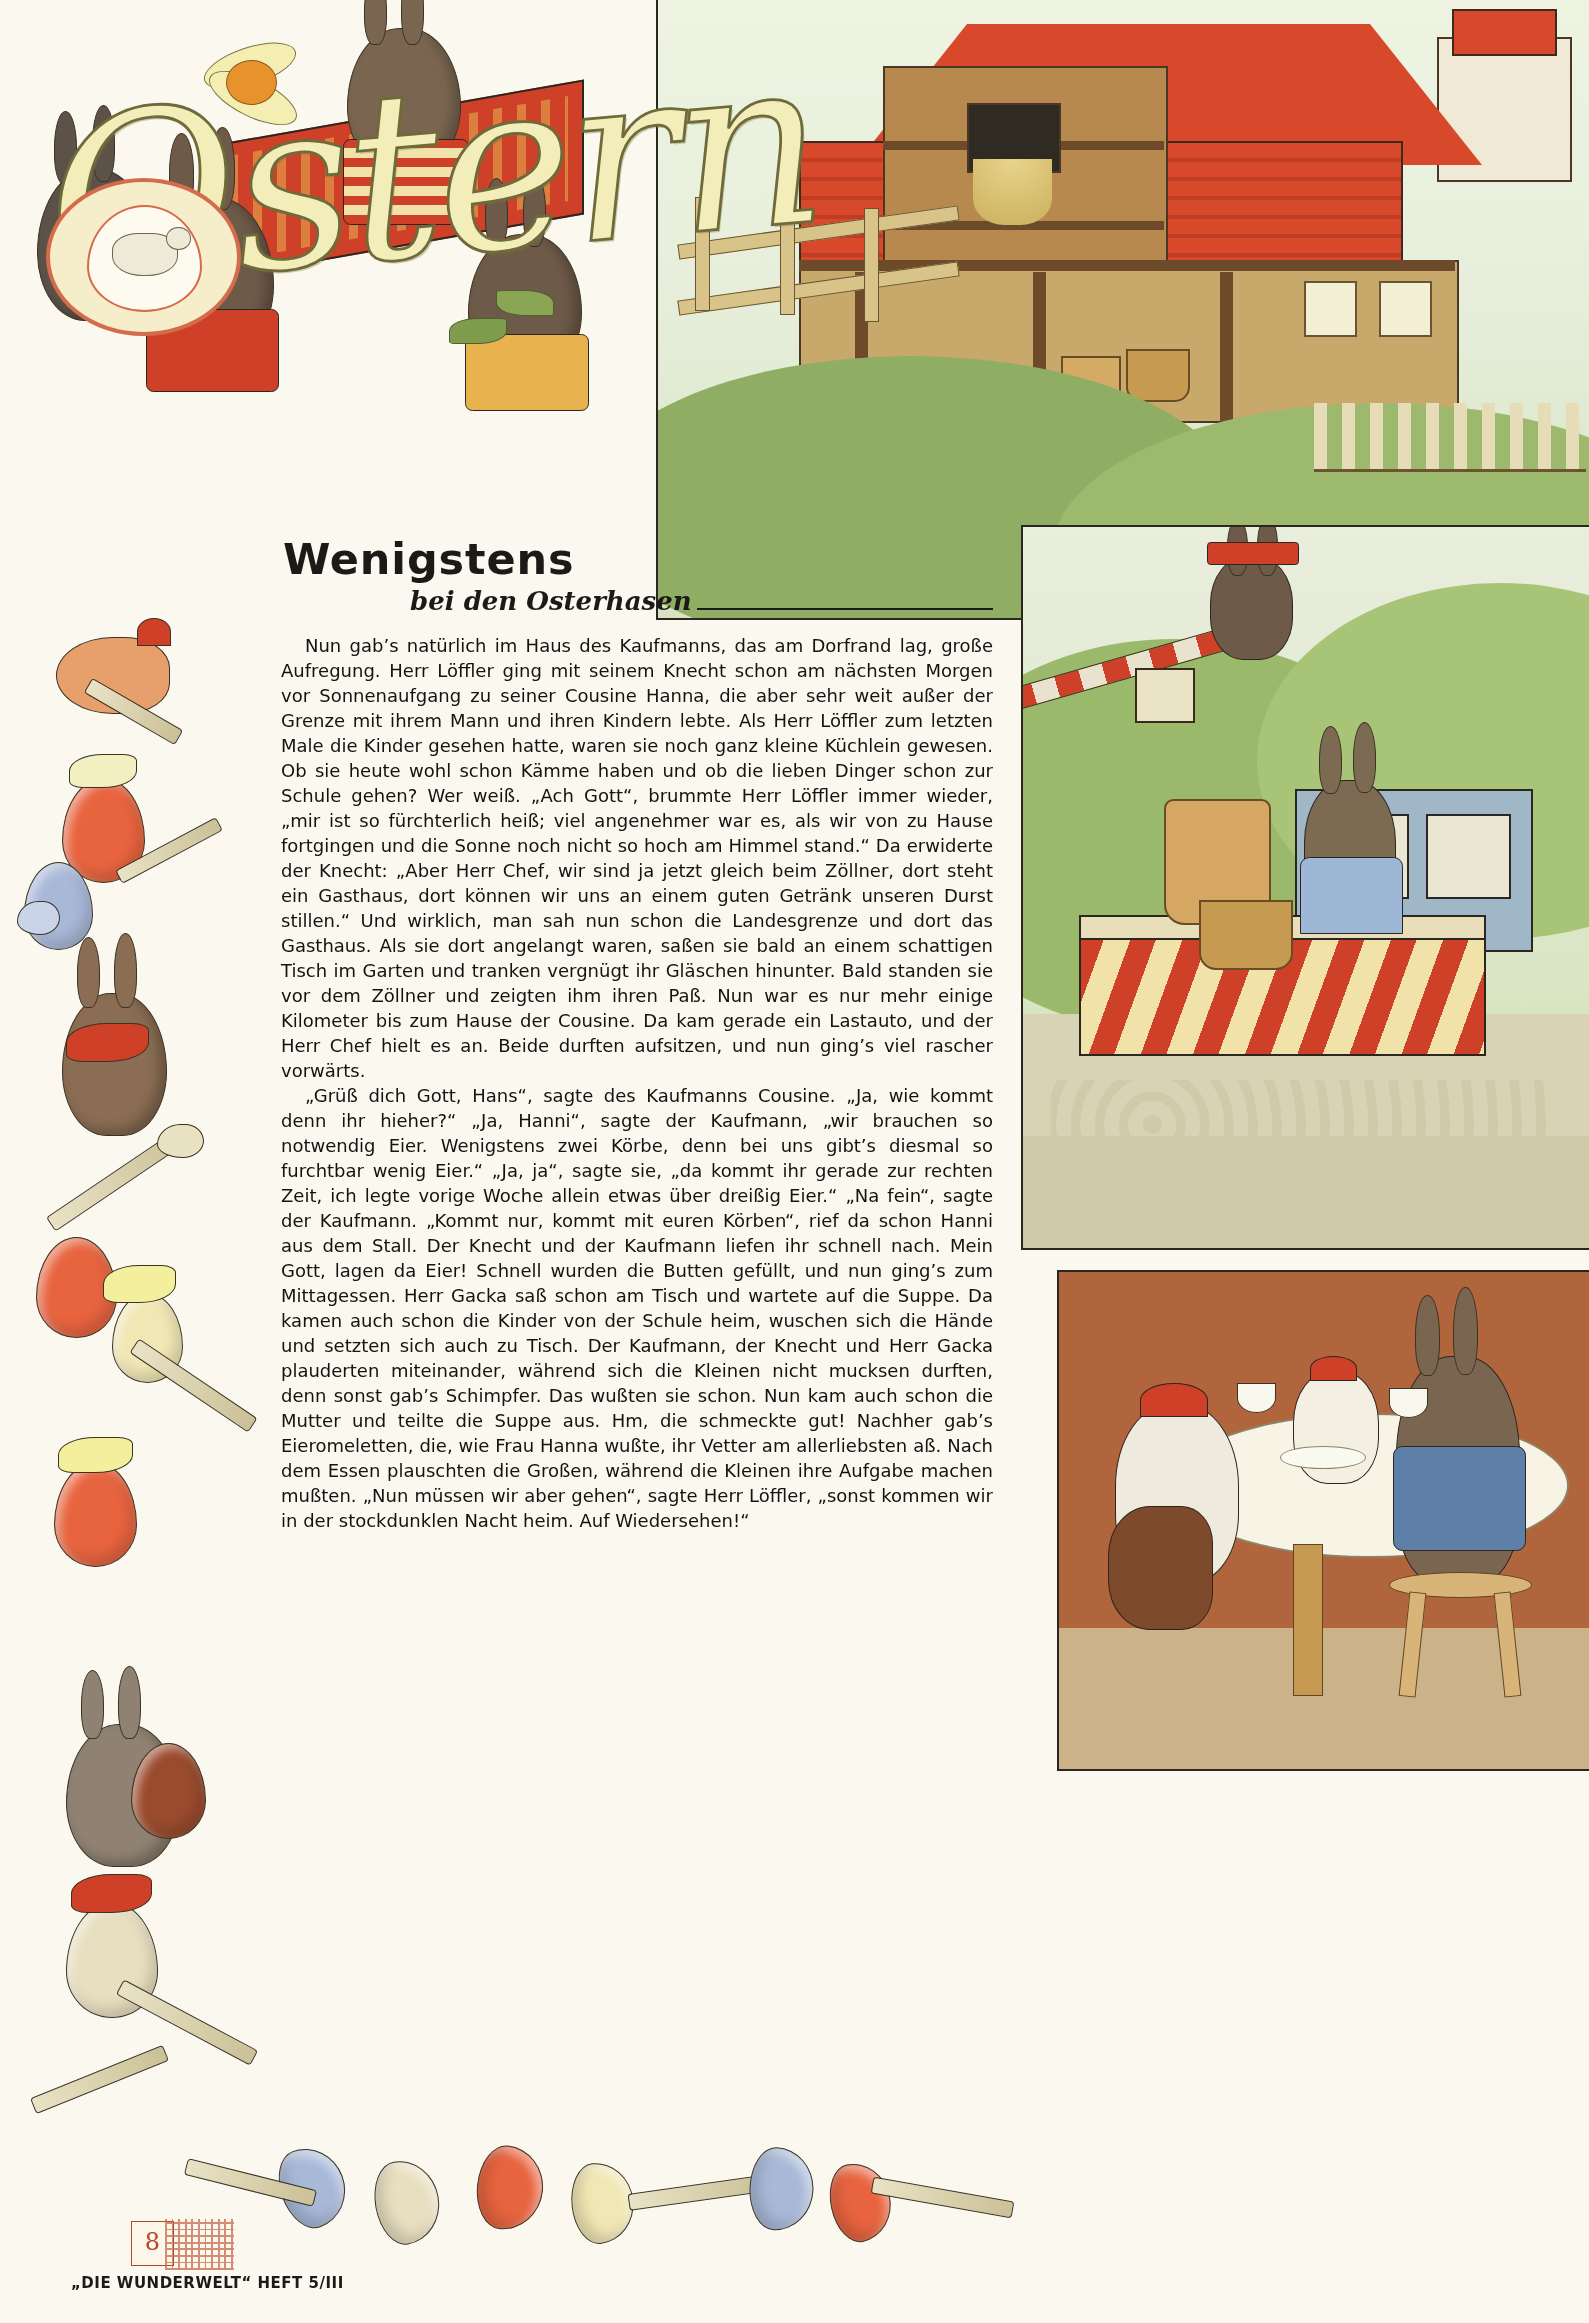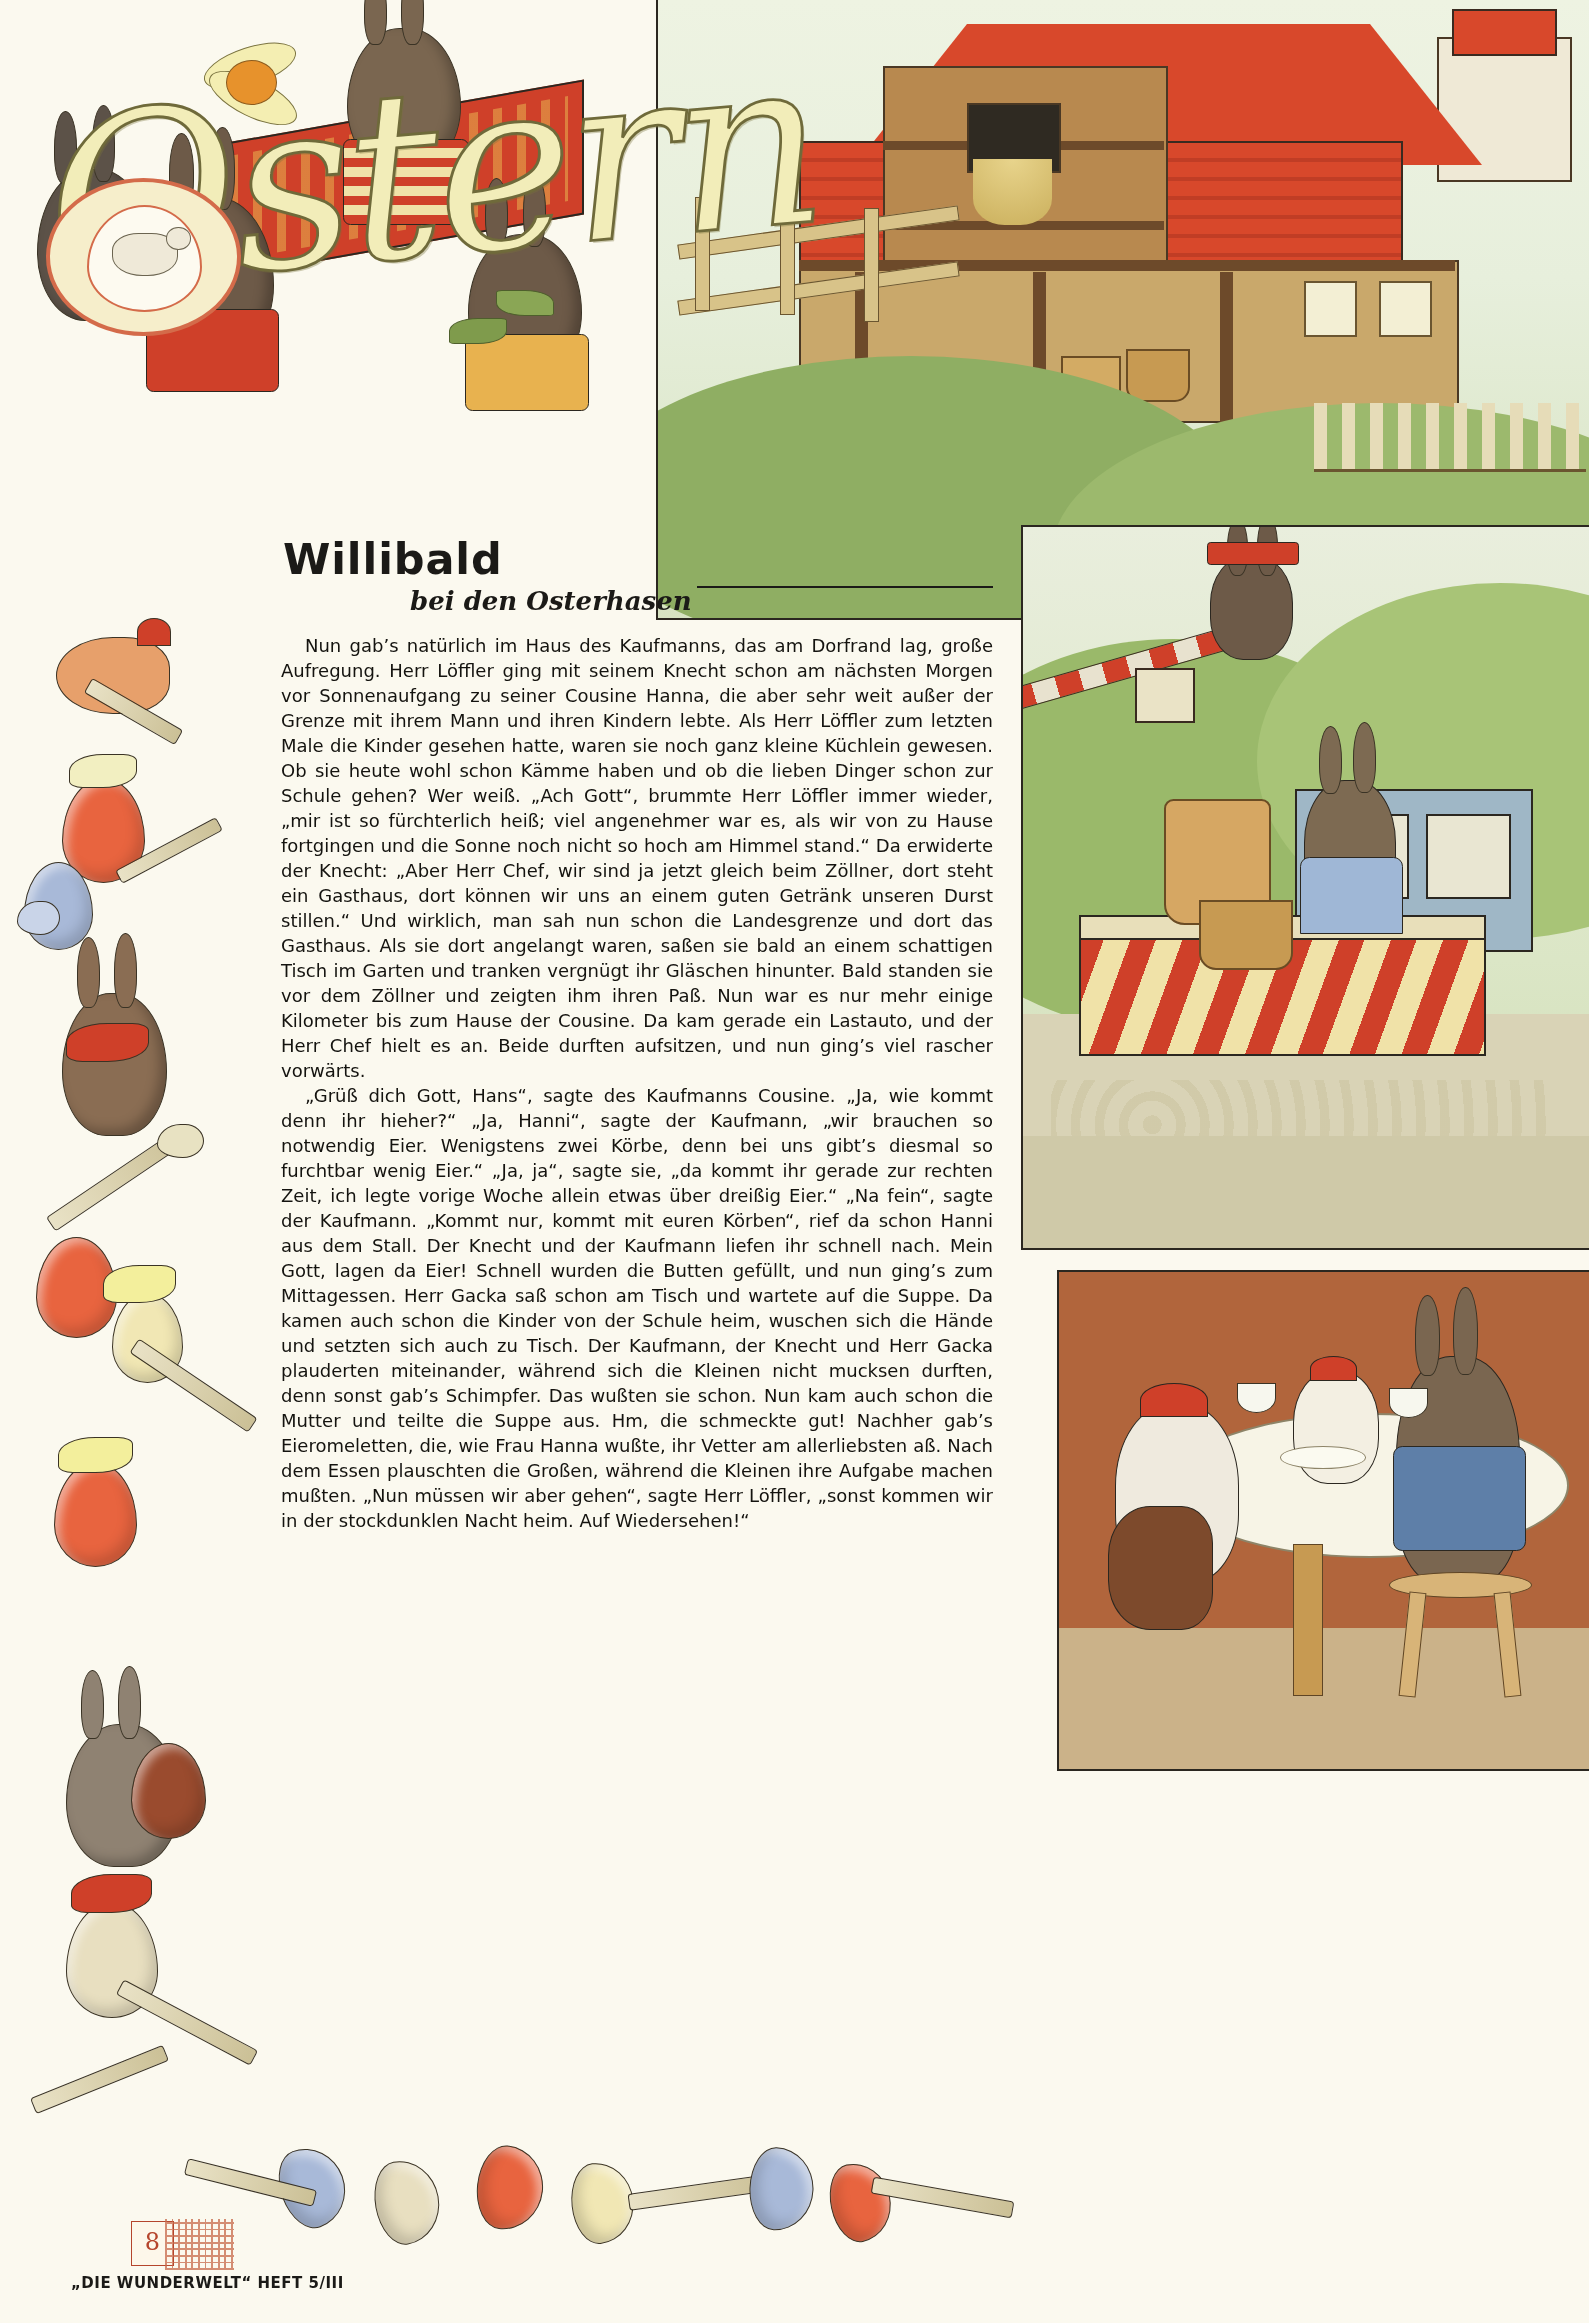--- a/index.html
+++ b/index.html
@@ -178,21 +178,21 @@
     font-family: "DejaVu Sans", sans-serif;
     font-weight: bold;
     font-size: 43px;
     color: #1b1a17;
     letter-spacing: 0.9px;
     margin: 0 0 1.9px 0;
     padding-left: 1.9px;
   }
   #subhead-row {
     display: flex;
-    align-items: flex-start;
+    align-items: flex-end;
     margin: 0 0 17px 0;
   }
   #subhead {
     font-family: "DejaVu Serif", serif;
     font-style: italic;
     font-weight: bold;
     font-size: 26px;
     color: #1b1a17;
     margin-left: 129px;
     white-space: nowrap;
@@ -448,21 +448,21 @@
     <div class="brush" style="left:184px;top:56px;width:131px;height:15px;transform:rotate(14deg);"></div>
     <div class="egg" style="left:468px;top:37px;width:82px;height:64px;background:#e8643f;transform:rotate(96deg);"></div>
     <div class="egg" style="left:562px;top:54px;width:79px;height:60px;background:#f1e7b4;transform:rotate(84deg);"></div>
     <div class="brush" style="left:628px;top:66px;width:141px;height:15px;transform:rotate(-8deg);"></div>
     <div class="egg" style="left:740px;top:39px;width:81px;height:62px;background:#a8b9d8;transform:rotate(92deg);"></div>
     <div class="egg" style="left:821px;top:54px;width:77px;height:58px;background:#e8643f;transform:rotate(78deg);"></div>
     <div class="brush" style="left:871px;top:71px;width:141px;height:15px;transform:rotate(10deg);"></div>
   </div>
 
   <div id="article">
-    <h1 id="headline">Willibald</h1>
+    <h1 id="headline">Wenigstens</h1>
     <div id="subhead-row">
       <div id="subhead">bei den Osterhasen</div>
       <div id="subhead-rule"></div>
     </div>
     <div id="body-text">
       <p>Nun gab’s natürlich im Haus des Kaufmanns, das am Dorfrand lag, große Aufregung. Herr Löffler ging mit seinem Knecht schon am nächsten Morgen vor Sonnenaufgang zu seiner Cousine Hanna, die aber sehr weit außer der Grenze mit ihrem Mann und ihren Kindern lebte. Als Herr Löffler zum letzten Male die Kinder gesehen hatte, waren sie noch ganz kleine Küchlein gewesen. Ob sie heute wohl schon Kämme haben und ob die lieben Dinger schon zur Schule gehen? Wer weiß. „Ach Gott“, brummte Herr Löffler immer wieder, „mir ist so fürchterlich heiß; viel angenehmer war es, als wir von zu Hause fortgingen und die Sonne noch nicht so hoch am Himmel stand.“ Da erwiderte der Knecht: „Aber Herr Chef, wir sind ja jetzt gleich beim Zöllner, dort steht ein Gasthaus, dort können wir uns an einem guten Getränk unseren Durst stillen.“ Und wirklich, man sah nun schon die Landesgrenze und dort das Gasthaus. Als sie dort angelangt waren, saßen sie bald an einem schattigen Tisch im Garten und tranken vergnügt ihr Gläschen hinunter. Bald standen sie vor dem Zöllner und zeigten ihm ihren Paß. Nun war es nur mehr einige Kilometer bis zum Hause der Cousine. Da kam gerade ein Lastauto, und der Herr Chef hielt es an. Beide durften aufsitzen, und nun ging’s viel rascher vorwärts.</p>
       <p>„Grüß dich Gott, Hans“, sagte des Kaufmanns Cousine. „Ja, wie kommt denn ihr hieher?“ „Ja, Hanni“, sagte der Kaufmann, „wir brauchen so notwendig Eier. Wenigstens zwei Körbe, denn bei uns gibt’s diesmal so furchtbar wenig Eier.“ „Ja, ja“, sagte sie, „da kommt ihr gerade zur rechten Zeit, ich legte vorige Woche allein etwas über dreißig Eier.“ „Na fein“, sagte der Kaufmann. „Kommt nur, kommt mit euren Körben“, rief da schon Hanni aus dem Stall. Der Knecht und der Kaufmann liefen ihr schnell nach. Mein Gott, lagen da Eier! Schnell wurden die Butten gefüllt, und nun ging’s zum Mittagessen. Herr Gacka saß schon am Tisch und wartete auf die Suppe. Da kamen auch schon die Kinder von der Schule heim, wuschen sich die Hände und setzten sich auch zu Tisch. Der Kaufmann, der Knecht und Herr Gacka plauderten miteinander, während sich die Kleinen nicht mucksen durften, denn sonst gab’s Schimpfer. Das wußten sie schon. Nun kam auch schon die Mutter und teilte die Suppe aus. Hm, die schmeckte gut! Nachher gab’s Eieromeletten, die, wie Frau Hanna wußte, ihr Vetter am allerliebsten aß. Nach dem Essen plauschten die Großen, während die Kleinen ihre Aufgabe machen mußten. „Nun müssen wir aber gehen“, sagte Herr Löffler, „sonst kommen wir in der stockdunklen Nacht heim. Auf Wiedersehen!“</p>
     </div>
   </div>
 

